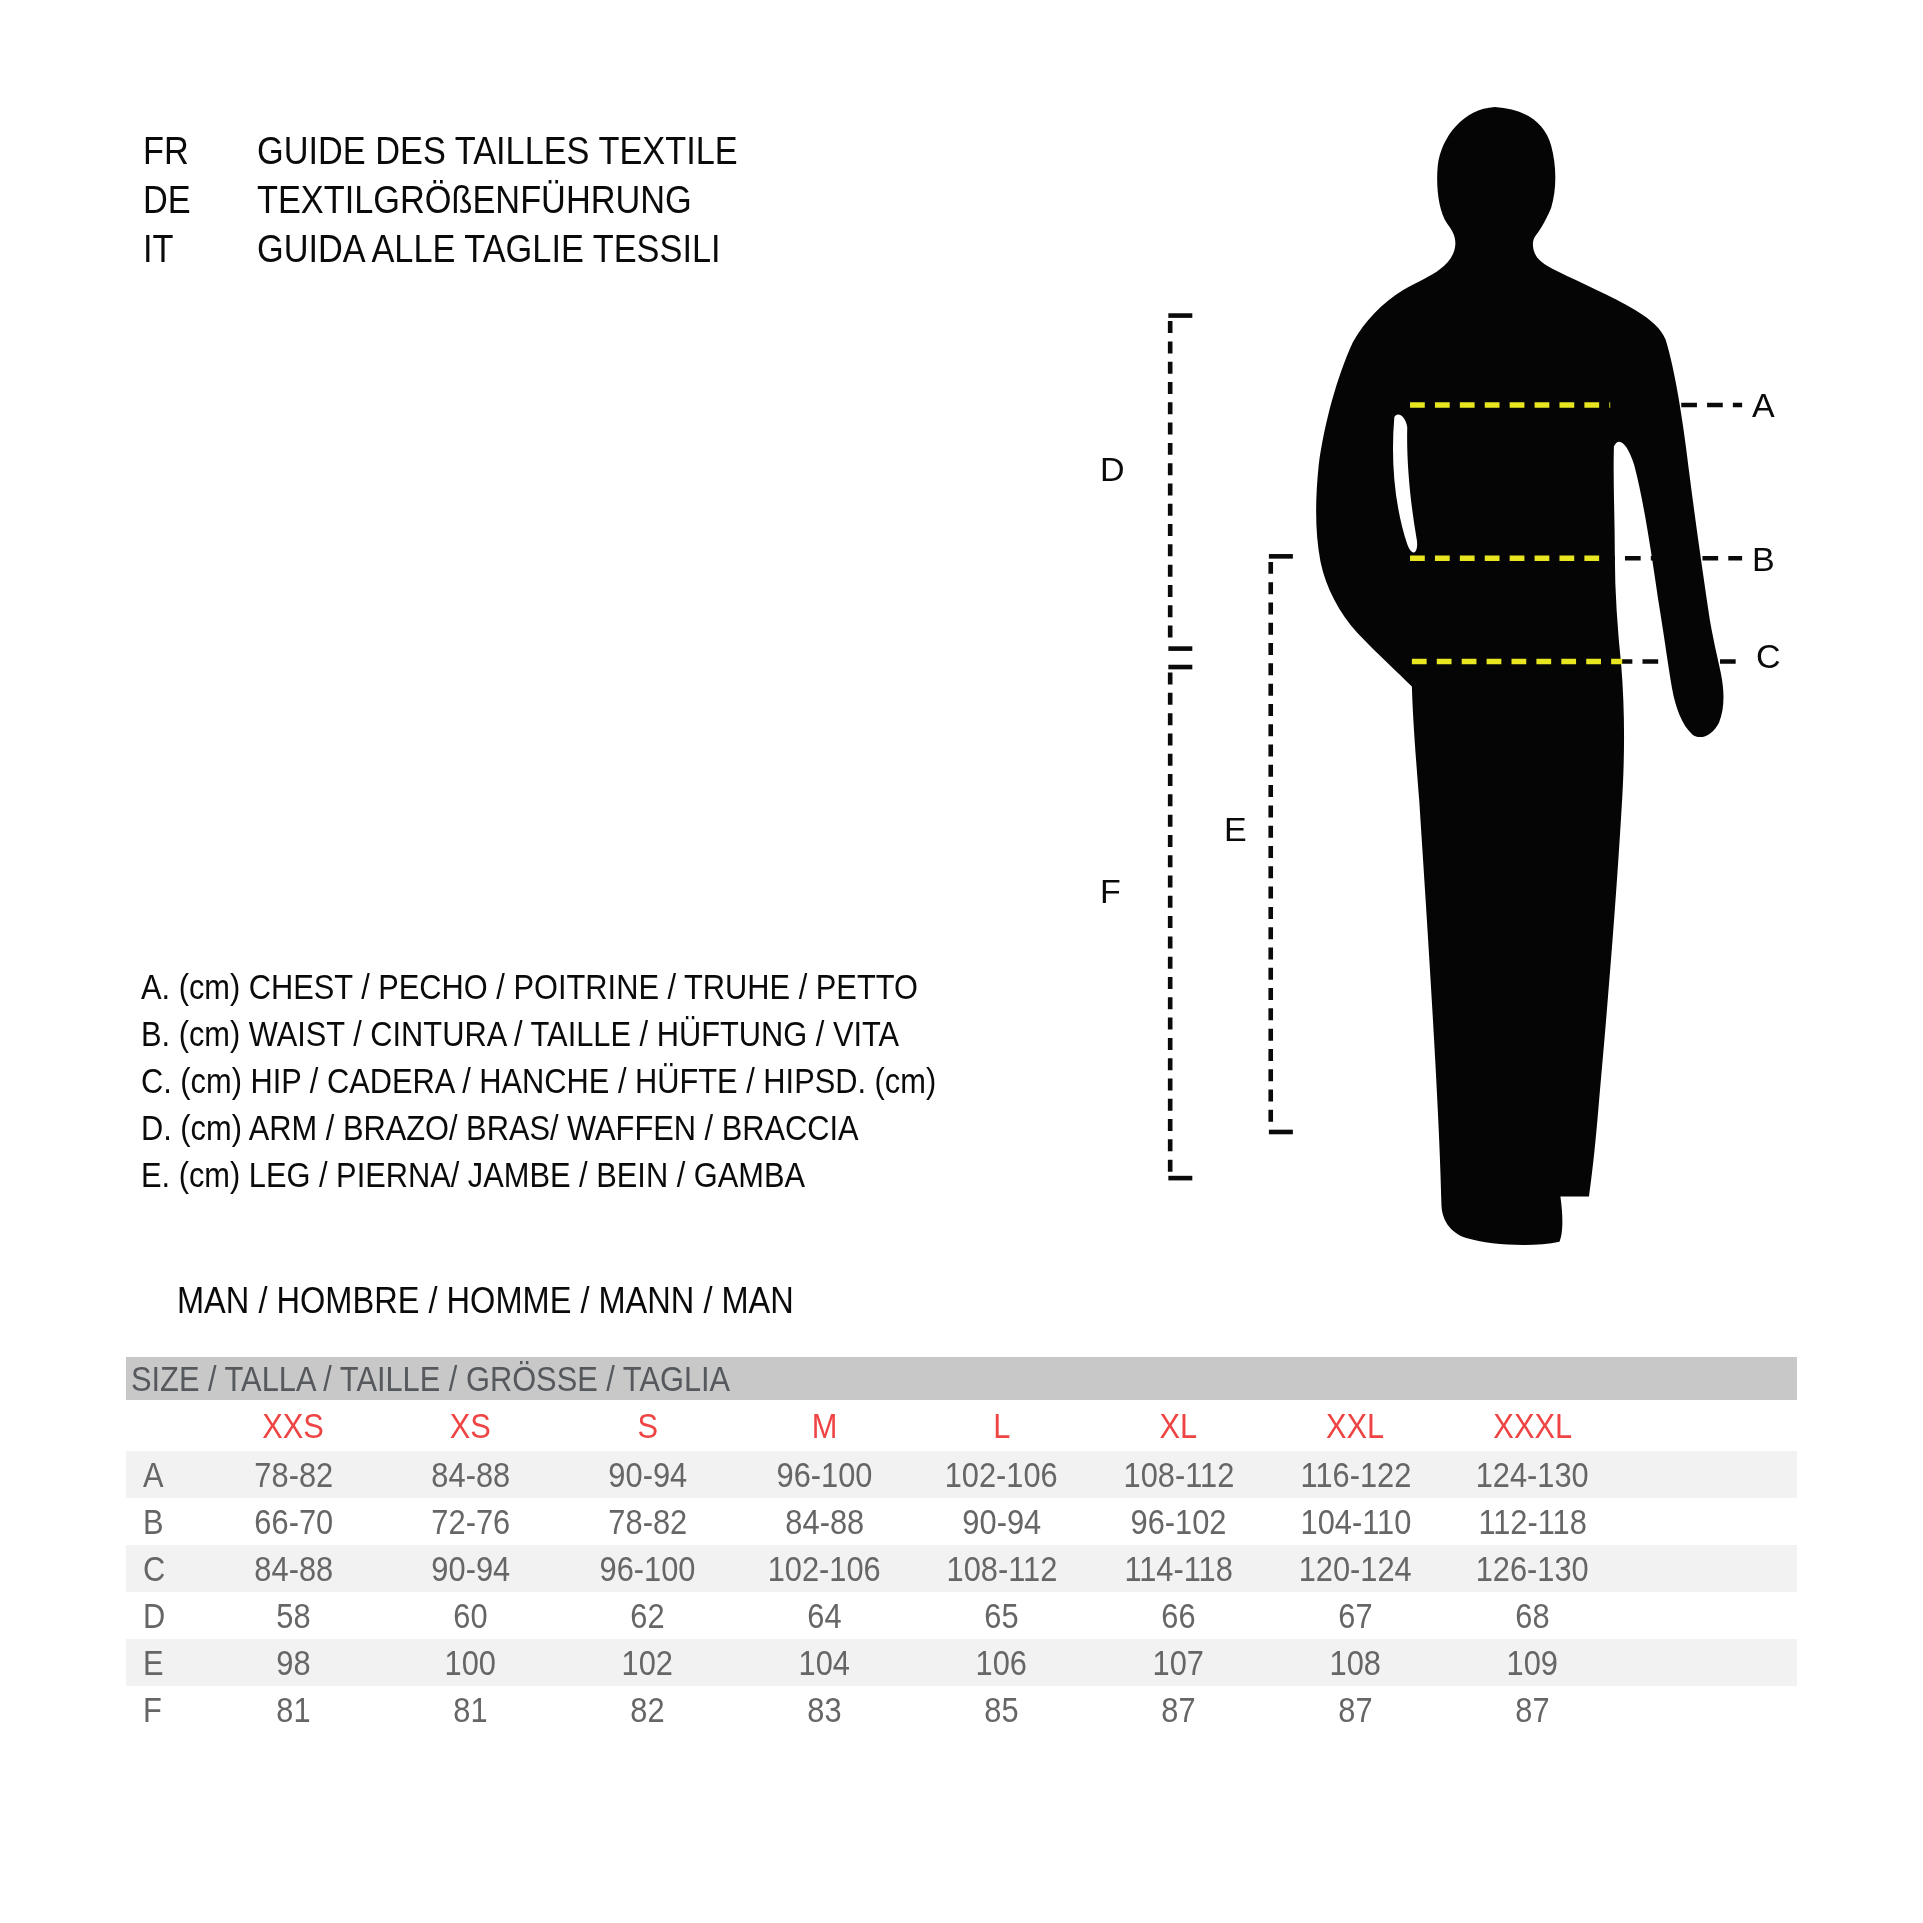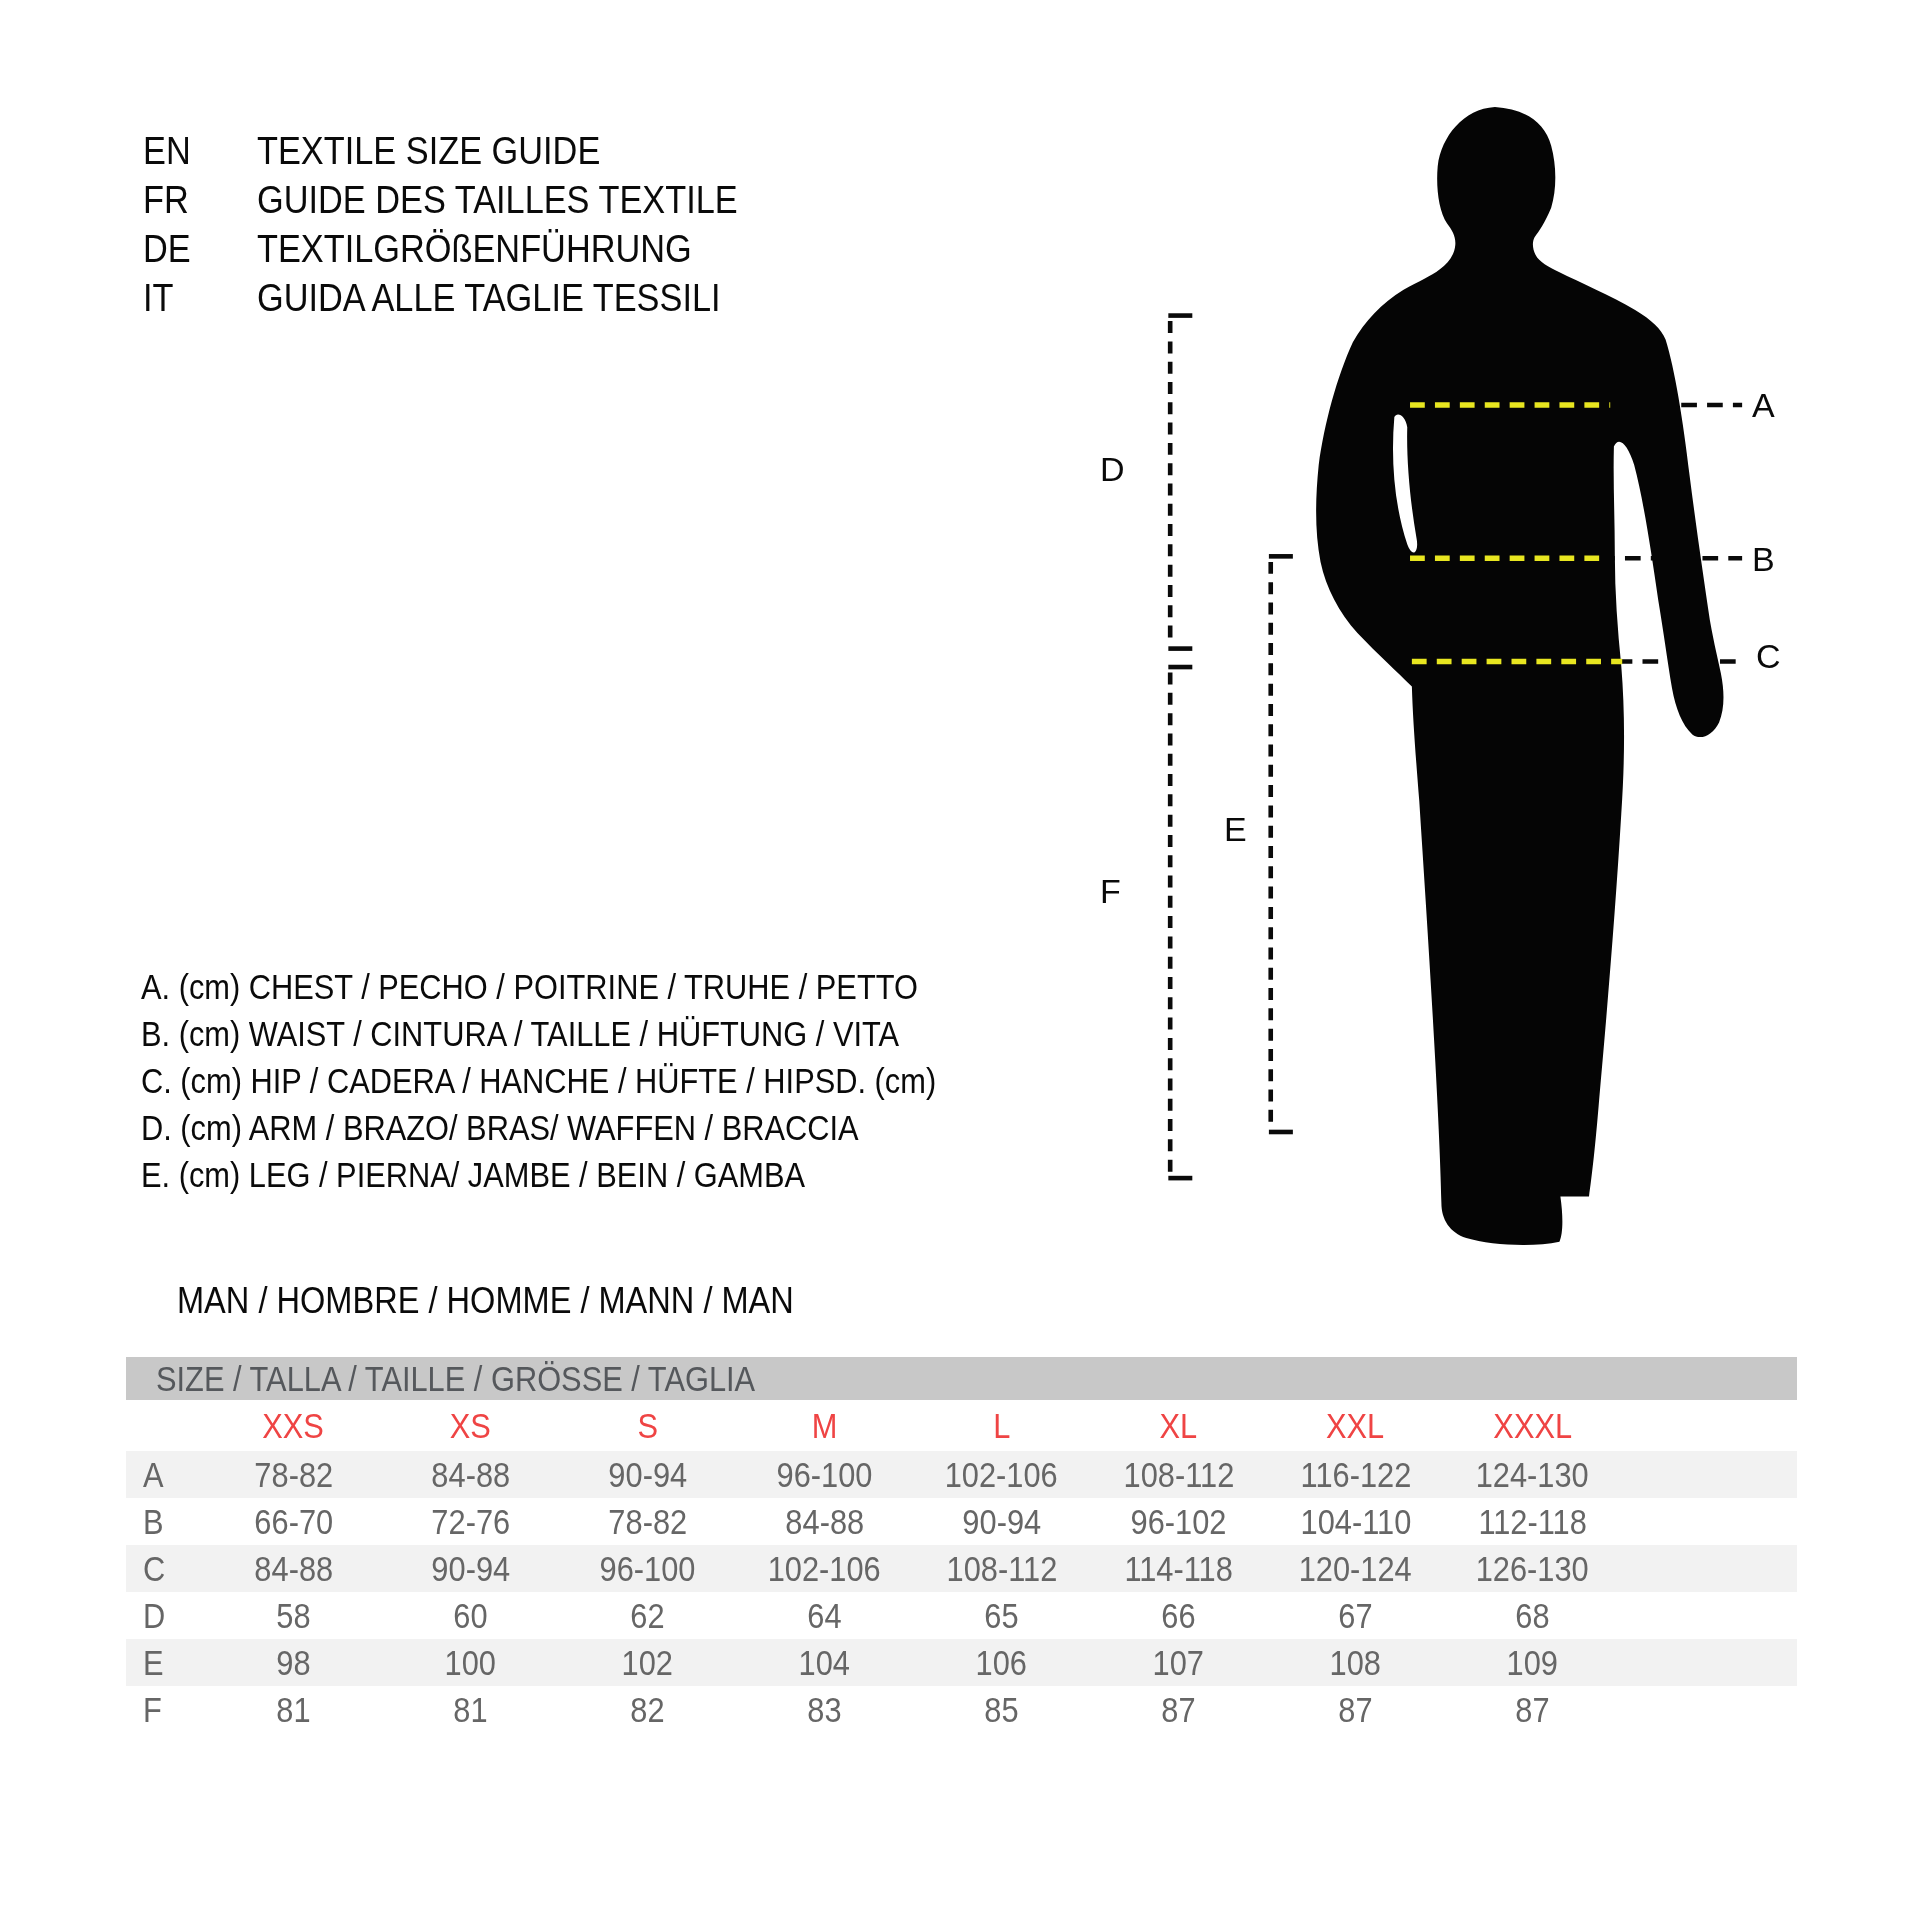--- a/index.html
+++ b/index.html
@@ -15,43 +15,39 @@
   .title-line{display:flex;height:49px;align-items:center;}
   .title-code{width:114px;flex:none;}
   
   #legend-block{position:absolute;left:141px;top:963px;font-size:35px;}
   .legend-line{height:47px;display:flex;align-items:center;}
   
   #category-line{position:absolute;left:141px;top:1277px;height:47px;display:flex;align-items:center;font-size:37px;margin-left:36px;}
 
   
   #size-table{position:absolute;left:126px;top:1357px;width:1671px;font-size:35px;color:#666666;}
-  #table-header-bar{height:43px;background:#c8c8c8;color:#55585c;display:flex;align-items:center;padding-left:30px;box-sizing:border-box;}
+  #table-header-bar{height:43px;background:#c8c8c8;color:#55585c;display:flex;align-items:center;padding-left:5px;box-sizing:border-box;}
   .t-grid{display:grid;grid-template-columns:79px repeat(8,177px) minmax(0,1fr);}
   .t-row{height:47px;}
   .t-row.head{height:51px;color:#ef4444;}
   .t-row.stripe{background:#f2f2f2;}
   .t-cell{display:flex;align-items:center;justify-content:center;}
   .t-label{display:flex;align-items:center;justify-content:flex-start;padding-left:16.6px;box-sizing:border-box;}
 
   
   .fig-label{position:absolute;font-size:34px;line-height:34px;color:#0a0a0a;}
 
   svg{position:absolute;left:1089px;top:92px;}
 </style>
 </head>
 <body>
 
 <div id="canvas">
 
   <div id="title-block">
-    <div class="title-line">
-      <span class="title-code"><span class="cond">EN</span></span>
-      <span class="cond">TEXTILE SIZE GUIDE</span>
-    </div>
     <div class="title-line">
       <span class="title-code"><span class="cond">FR</span></span>
       <span class="cond">GUIDE DES TAILLES TEXTILE</span>
     </div>
     <div class="title-line">
       <span class="title-code"><span class="cond">DE</span></span>
       <span class="cond">TEXTILGRÖßENFÜHRUNG</span>
     </div>
     <div class="title-line">
       <span class="title-code"><span class="cond">IT</span></span>

